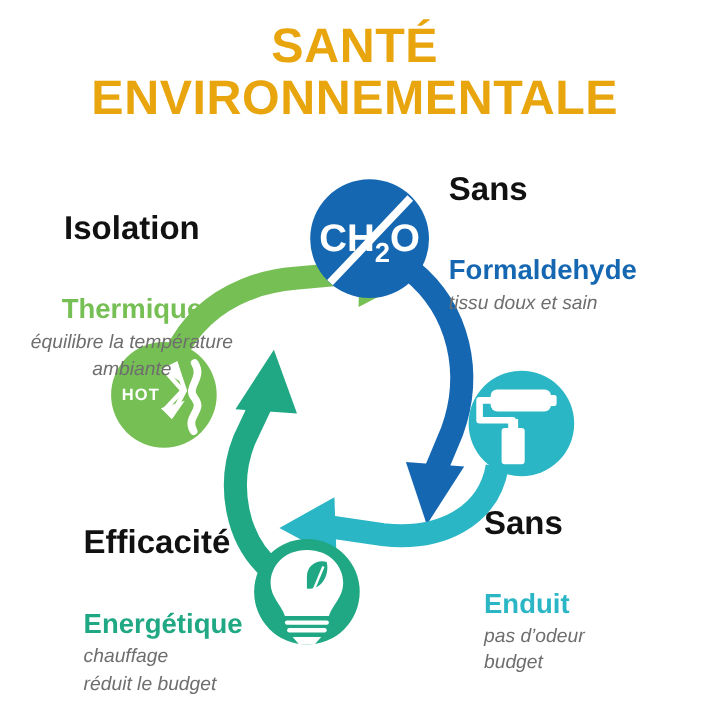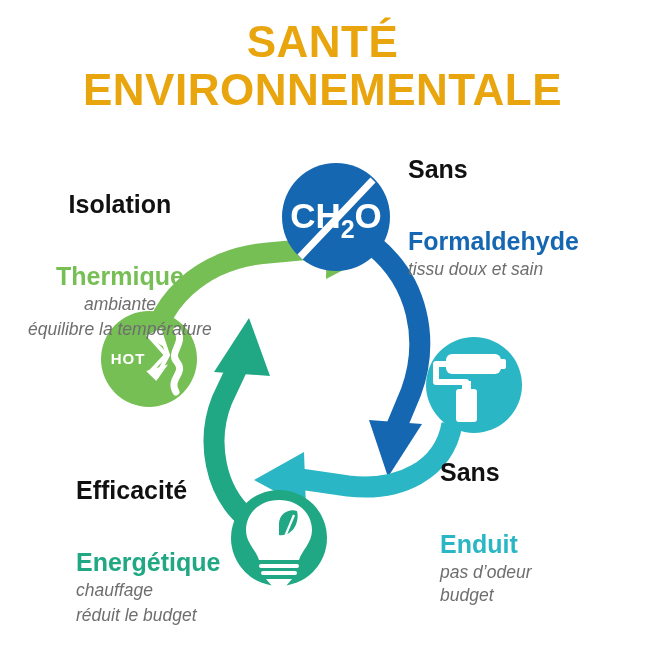--- a/index.html
+++ b/index.html
@@ -39,21 +39,21 @@
     letter-spacing: 0.5px;
     font-family: "Liberation Sans", "DejaVu Sans", sans-serif;
   }
 
   
   .callout { position: absolute; }
   .callout .line1 {
     display: block;
     color: #111111;
     font-weight: 700;
-    font-size: 25px;
+    font-size: 30px;
     line-height: 1.18;
     white-space: nowrap;
   }
   .callout .line2 {
     display: block;
     font-weight: 700;
     font-size: 25px;
     line-height: 1.18;
     white-space: nowrap;
     margin-top: 42px;
@@ -183,22 +183,22 @@
                  C 279 513, 290 508, 297 511
                  C 300 523, 292 537, 279 535 Z" fill="#1FA883"></path>
         <path d="M 279 551 L 294 515" stroke="#FFFFFF" stroke-width="2.2" fill="none"></path>
       </g>
     </g>
   </svg>
 
   <div class="callout" id="callout-isolation">
     <span class="line1">Isolation</span>
     <span class="line2">Thermique</span>
+    <span class="sub">équilibre la température</span>
     <span class="sub">ambiante</span>
-    <span class="sub">équilibre la température</span>
   </div>
 
   <div class="callout" id="callout-formaldehyde">
     <span class="line1">Sans</span>
     <span class="line2">Formaldehyde</span>
     <span class="sub">tissu doux et sain</span>
   </div>
 
   <div class="callout" id="callout-enduit">
     <span class="line1">Sans</span>

